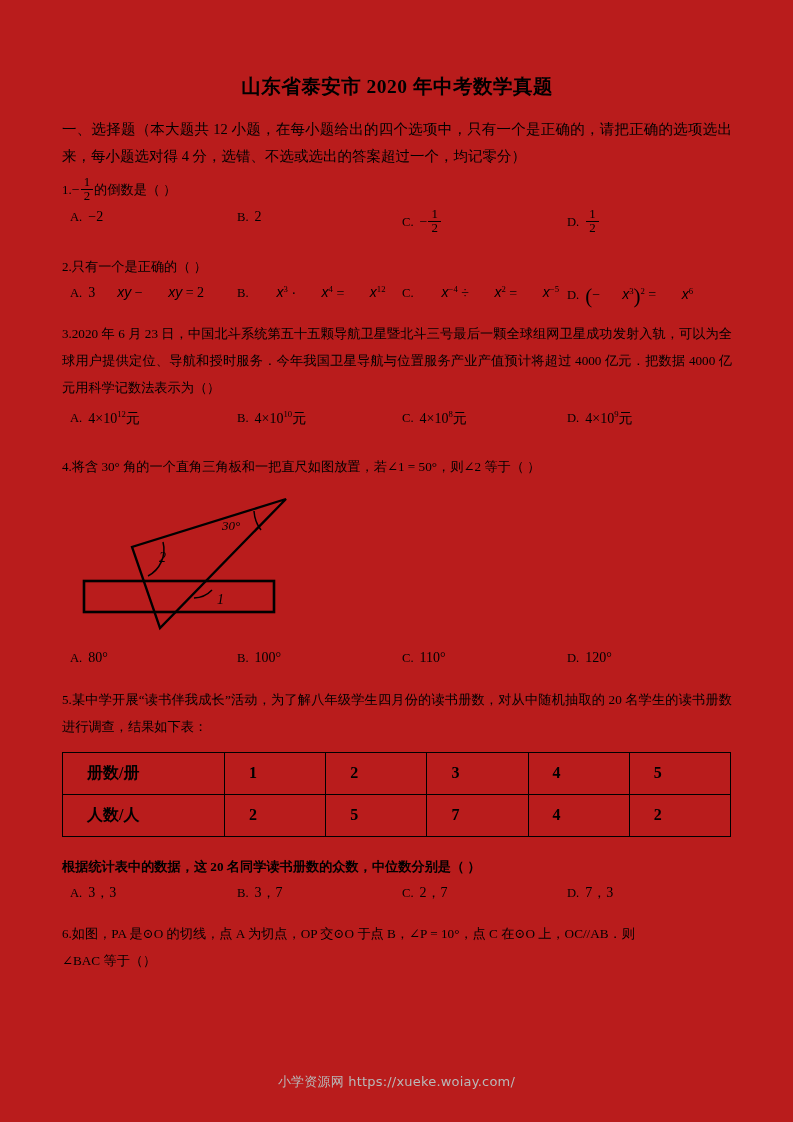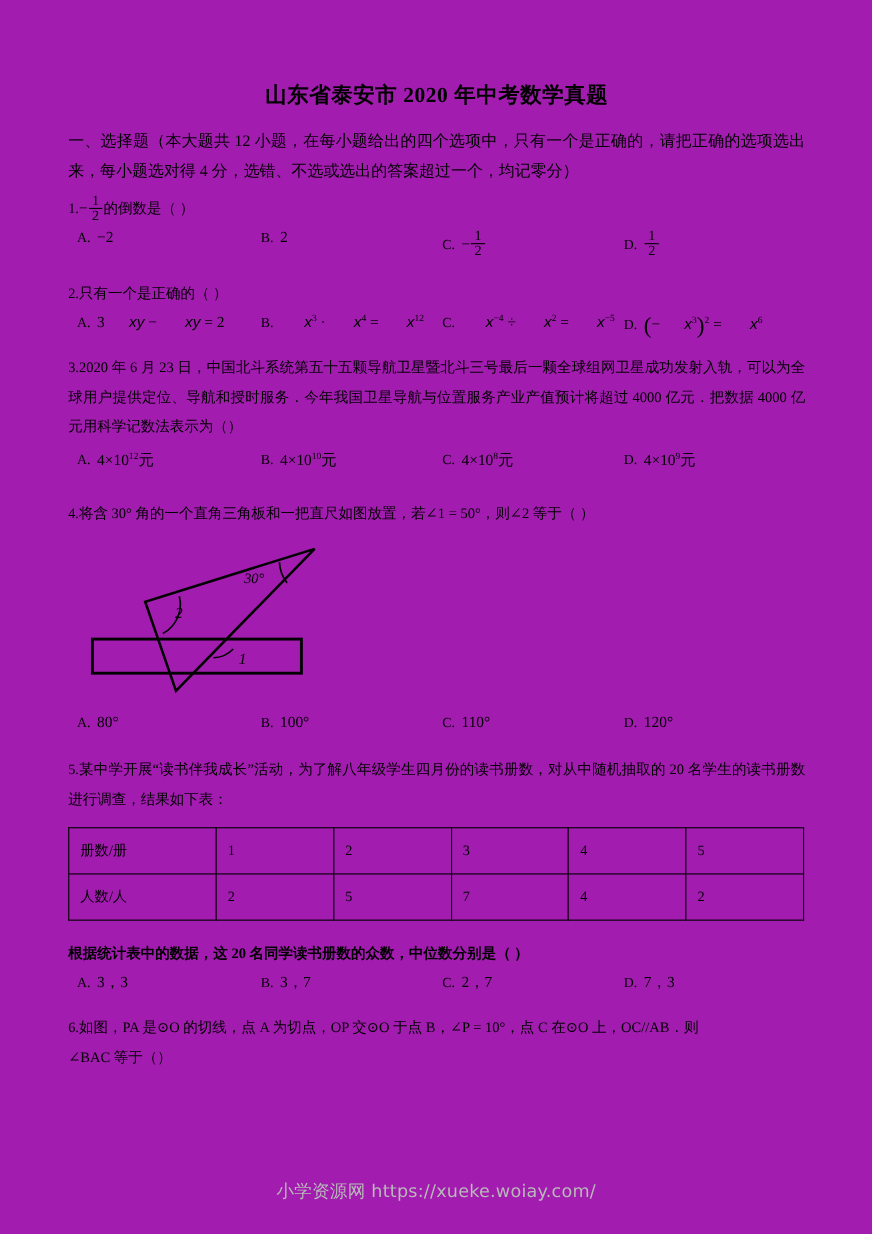--- a/index.html
+++ b/index.html
@@ -13,21 +13,21 @@
     position: relative;
     font-family: "Liberation Serif", "DejaVu Serif", serif;
     color: #000;
     overflow: hidden;
   }
   .page {
     position: absolute;
     left: 0; top: 0;
     width: 793px;
     height: 1122px;
-    background: #a21caf;
+    background: #b91c1c;
   }
   .content {
     position: absolute;
     left: 62px;
     top: 55px;
     width: 670px;
   }
 
   
   .doc-title {
@@ -130,34 +130,35 @@
   
   table.data-table {
     border-collapse: collapse;
     width: 669px;
     margin: 12px 0 6px 0;
     table-layout: fixed;
   }
   table.data-table td {
     border: 1.3px solid #000;
     height: 41px;
-    padding: 0 10px;
-    font-size: 13px;
+    padding: 0 24px;
+    font-size: 16px;
     vertical-align: middle;
+    font-weight: bold;
   }
   table.data-table td.hdr { width: 113px; }
 
   
   .watermark {
     position: absolute;
     left: 0;
     top: 1073px;
     width: 793px;
     text-align: center;
-    font-size: 16px;
+    font-size: 13px;
     color: #b9b9b9;
     font-family: "DejaVu Sans", "Liberation Sans", sans-serif;
     letter-spacing: 0.2px;
   }
 </style>
 </head>
 <body>
 
 <div class="page">
   <div class="content">

